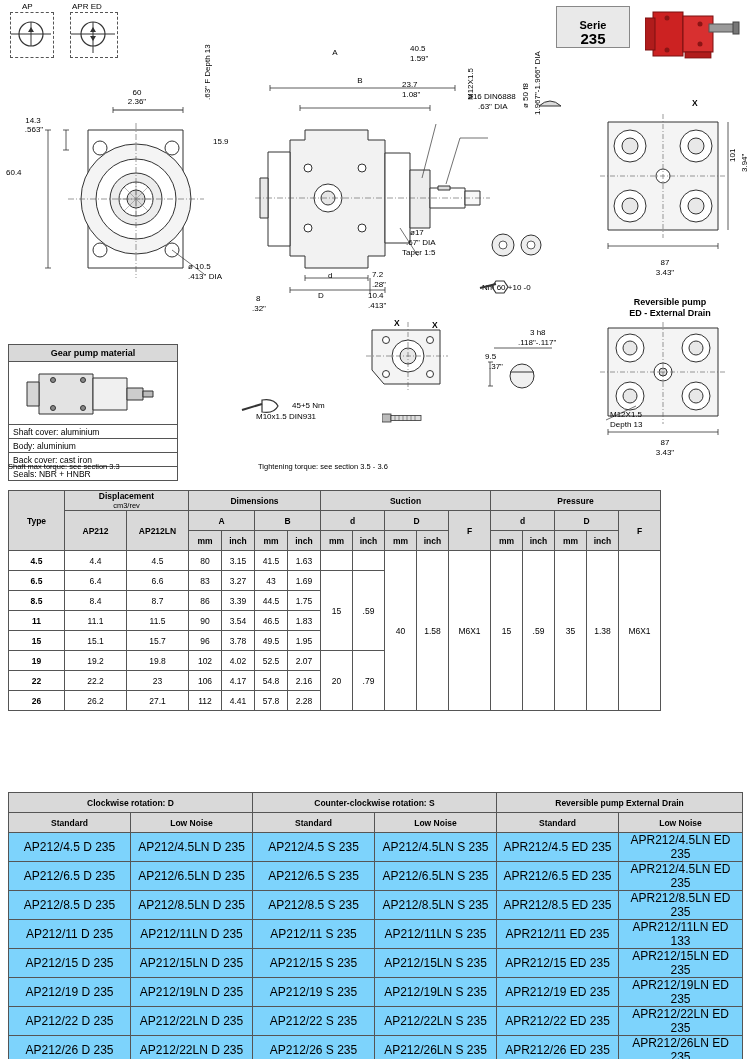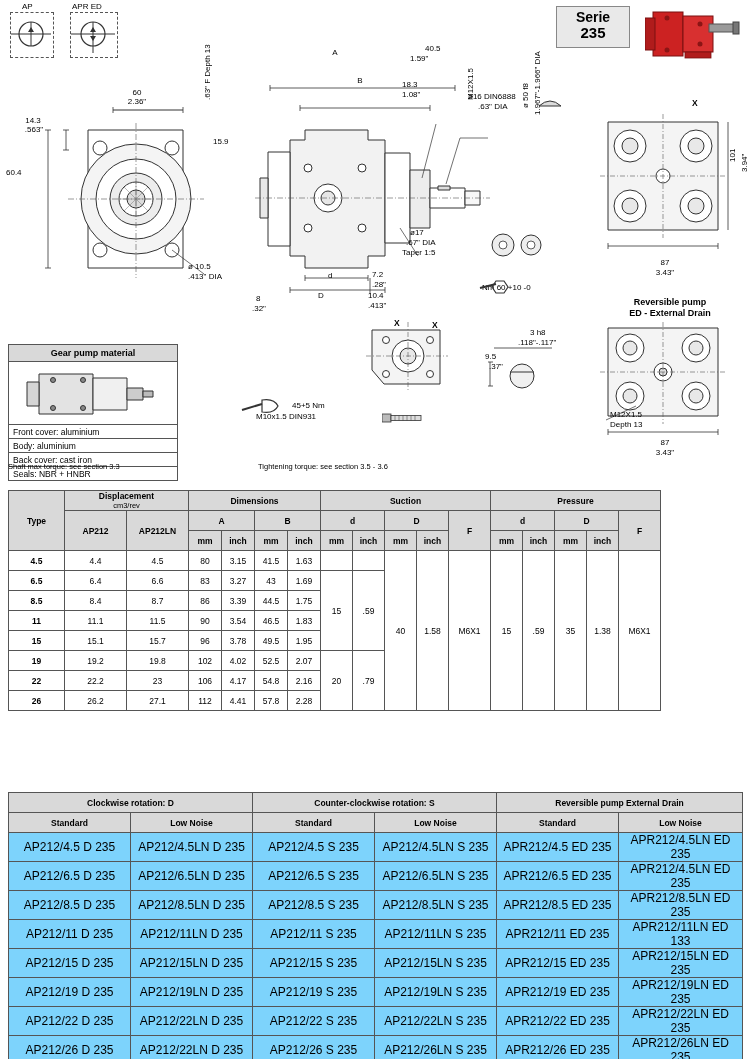--- a/index.html
+++ b/index.html
@@ -18,21 +18,21 @@
   .ctr{text-align:center;}
 
   
   .dashbox{border:1px dashed #555;background:#fff;}
 
   
   #serie-badge{
     border:1px solid #888;background:#e9e9e9;
     text-align:center;
   }
-  #serie-badge .s1{font-size:14px;font-weight:bold;padding-top:2px;}
+  #serie-badge .s1{font-size:11px;font-weight:bold;padding-top:12px;}
   #serie-badge .s2{font-size:15px;font-weight:bold;line-height:16px;}
 
   
   #material-table{border:1px solid #555;background:#fff;margin-top:48px;}
   #material-table .hdr{
     background:#d9d9d9;border-bottom:1px solid #555;
     font-weight:bold;font-size:9px;text-align:center;padding:3px 0;
   }
   #material-table .row{
     border-top:1px solid #555;font-size:8.5px;padding:1.5px 4px;
@@ -209,23 +209,23 @@
       <line x1="172" y1="100" x2="186" y2="46" stroke-width="0.7"></line>
       <line x1="150" y1="150" x2="168" y2="178" stroke-width="0.7"></line>
 
       <path d="M120 200 L120 216" stroke-width="0.8"></path>
     </g>
   </svg>
 </div>
 
 <div class="abs lbl ctr" style="left:325px;top:48px;width:20px;">A</div>
 <div class="abs lbl ctr" style="left:350px;top:76px;width:20px;">B</div>
-<div class="abs lbl" style="left:410px;top:44px;margin-left:15px;">40.5</div>
+<div class="abs lbl" style="left:410px;top:44px;">40.5</div>
 <div class="abs lbl" style="left:410px;top:54px;">1.59"</div>
-<div class="abs lbl" style="left:402px;top:80px;">18.3</div>
+<div class="abs lbl" style="left:402px;top:80px;">23.7</div>
 <div class="abs lbl" style="left:402px;top:90px;">1.08"</div>
 <div class="abs lbl" style="left:213px;top:137px;">15.9</div>
 <div class="abs lbl" style="left:203px;top:100px;transform:rotate(-90deg);transform-origin:left top;white-space:nowrap;">.63" F Depth 13</div>
 <div class="abs lbl" style="left:468px;top:92px;">ø16 DIN6888</div>
 <div class="abs lbl" style="left:478px;top:102px;">.63" DIA</div>
 <div class="abs lbl" style="left:466px;top:100px;transform:rotate(-90deg);transform-origin:left top;white-space:nowrap;">M12X1.5</div>
 <div class="abs lbl" style="left:521px;top:108px;transform:rotate(-90deg);transform-origin:left top;white-space:nowrap;">ø 50 f8</div>
 <div class="abs lbl" style="left:533px;top:115px;transform:rotate(-90deg);transform-origin:left top;white-space:nowrap;">1.967"-1.966" DIA</div>
 <div class="abs lbl" style="left:410px;top:228px;">ø17</div>
 <div class="abs lbl" style="left:406px;top:238px;">.67" DIA</div>
@@ -389,21 +389,21 @@
         <path d="M18 20 L30 20 L30 44 L18 44 Z" fill="#d5d5d5"></path>
         <path d="M118 26 L134 26 L134 38 L118 38 Z" fill="#cccccc"></path>
         <path d="M134 29 L144 29 L144 35 L134 35 Z" fill="#bbbbbb"></path>
         <circle cx="44" cy="18" r="2.5" fill="#888"></circle>
         <circle cx="44" cy="46" r="2.5" fill="#888"></circle>
         <circle cx="74" cy="18" r="2.5" fill="#888"></circle>
         <circle cx="74" cy="46" r="2.5" fill="#888"></circle>
       </g>
     </svg>
   </div>
-  <div class="row">Front cover: aluminium</div>
+  <div class="row">Shaft cover: aluminium</div>
   <div class="row">Body: aluminium</div>
   <div class="row">Back cover: cast iron</div>
   <div class="row">Seals: NBR + HNBR</div>
 </div>
 
 <div class="abs note" style="left:8px;top:462px;">Shaft max torque: see section 3.3</div>
 <div class="abs note" style="left:258px;top:462px;">Tightening torque: see section 3.5 - 3.6</div>
 
 <div class="abs" style="left:8px;top:490px;">
 <table class="spec">

